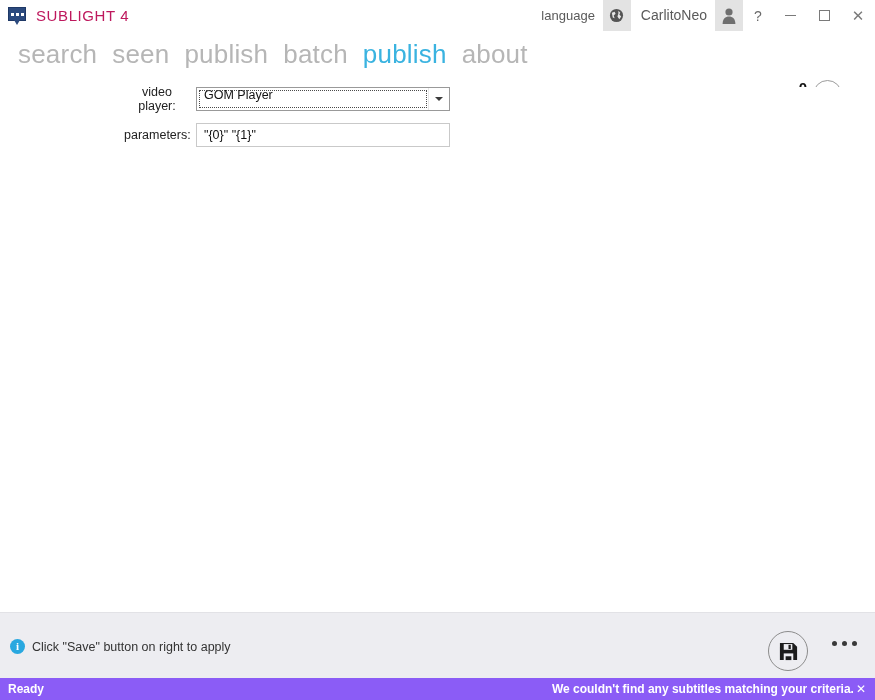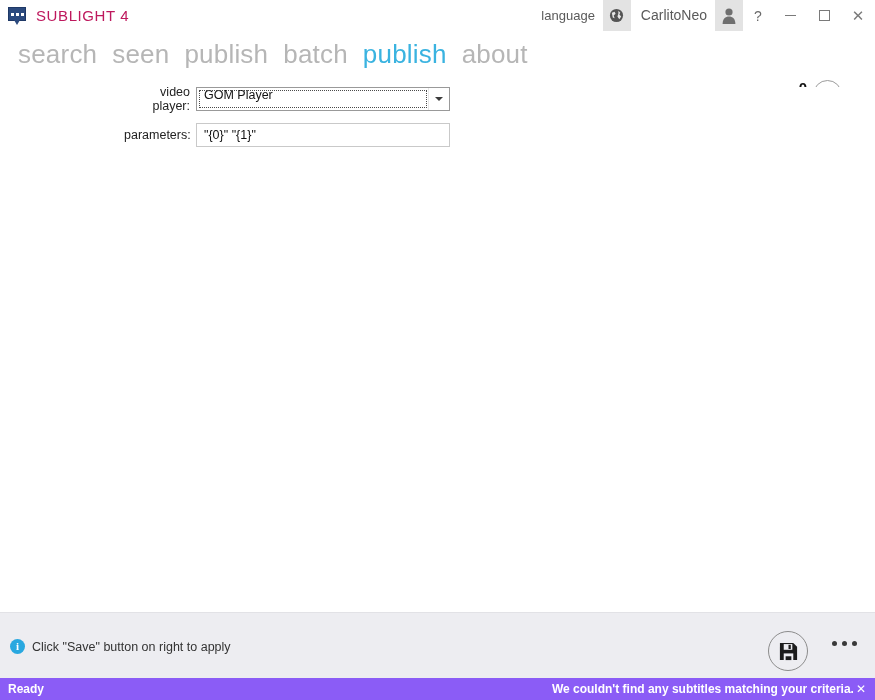--- a/index.html
+++ b/index.html
@@ -155,21 +155,21 @@
   .form {
     position: absolute; left: 124px; top: 0;
   }
   .frow {
     display: flex; align-items: center;
     height: 24px;
     margin-bottom: 12px;
   }
   .flabel {
     width: 72px;
-    text-align: right;
+    text-align: center;
     font-size: 12.5px;
     color: #222;
     padding-right: 6px;
   }
   .combo {
     position: relative;
     width: 254px; height: 24px;
     background: #fff;
     border: 1px solid #999;
     display: flex; 

